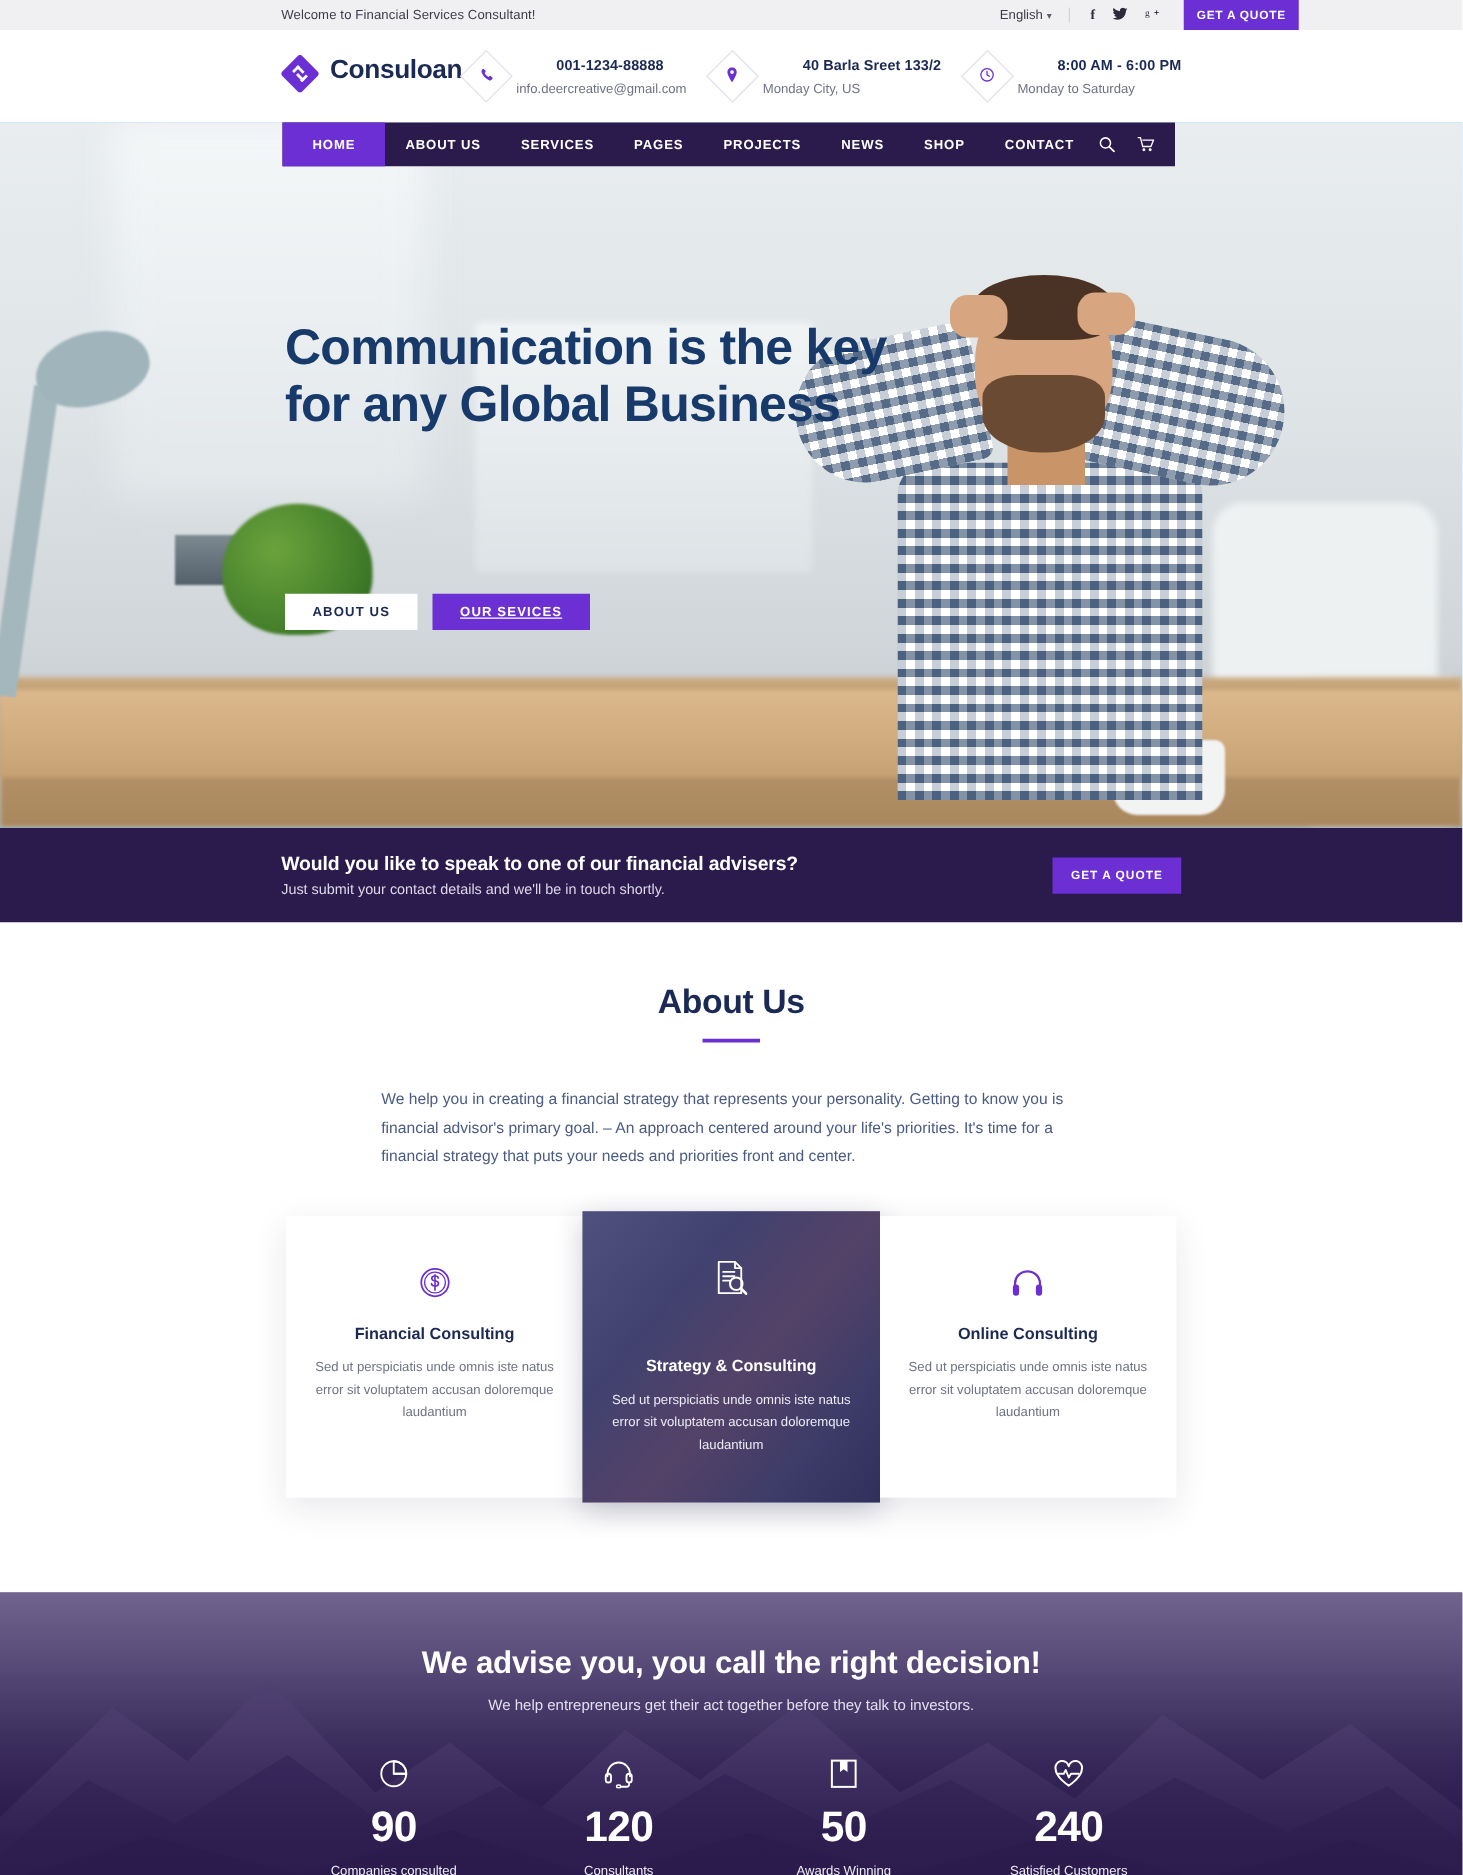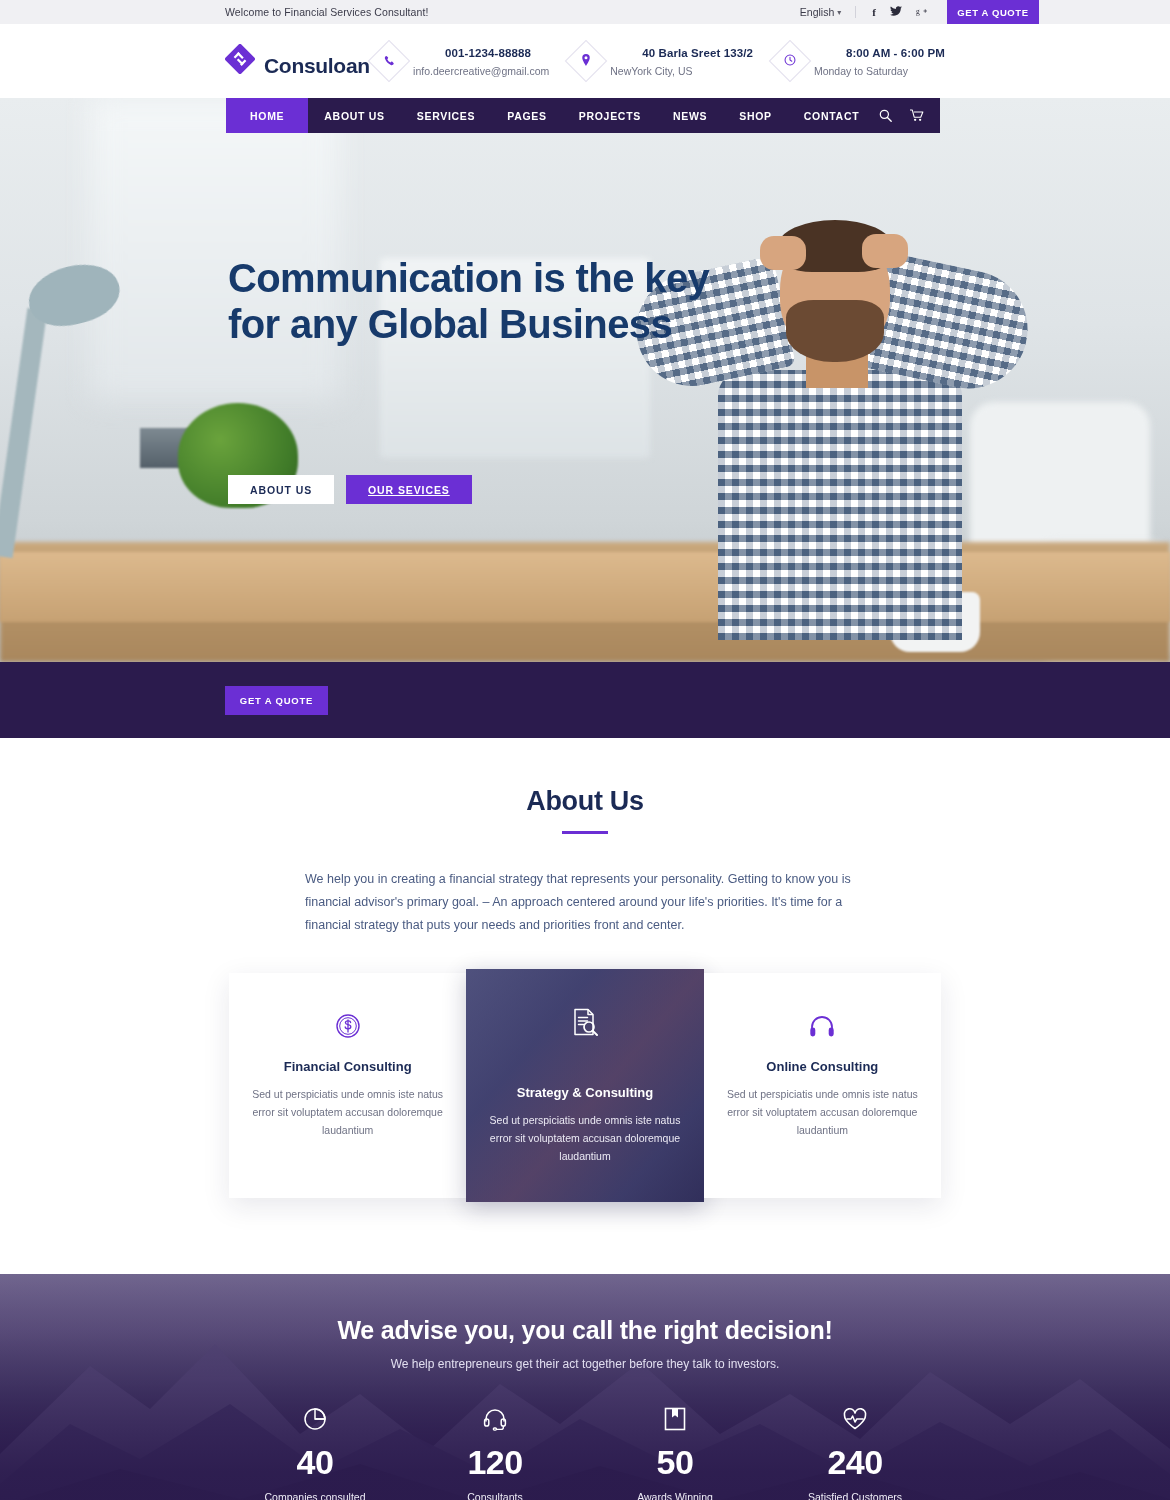--- a/index.html
+++ b/index.html
@@ -58,21 +58,21 @@
   .header {
     height: 74px;
     background: #fff;
     display: flex;
     align-items: center;
   }
   .header-inner {
     width: 720px; margin: 0 auto;
     display: flex; align-items: center; justify-content: space-between;
   }
-  .logo { display: flex; align-items: flex-end; gap: 9px; }
+  .logo { display: flex; align-items: flex-start; gap: 9px; }
   .logo-text {
     font-size: 21px; font-weight: bold; color: #1b2a55; letter-spacing: -0.3px;
   }
   .contacts { display: flex; align-items: center; gap: 22px; }
   .contact { display: flex; align-items: center; gap: 9px; }
   .diamond {
     width: 30px; height: 30px;
     border: 1px solid #e3e0ee;
     transform: rotate(45deg);
     display: flex; align-items: center; justify-content: center;
@@ -383,21 +383,21 @@
         <div class="contact">
           <span class="diamond">
             <span class="glyph">
               <svg width="10" height="12" viewBox="0 0 12 16">
                   <path fill="#6b2fd4" d="M6 0a5 5 0 0 0-5 5c0 3.7 5 11 5 11s5-7.3 5-11a5 5 0 0 0-5-5zm0 7a2 2 0 1 1 0-4 2 2 0 0 1 0 4z"></path>
                 </svg>
             </span>
           </span>
           <span>
             <span class="c-top">40 Barla Sreet 133/2</span><br>
-            <span class="c-bot">NewYork City, US</span>
+            <span class="c-bot">Monday City, US</span>
           </span>
         </div>
 
         <div class="contact">
           <span class="diamond">
             <span class="glyph">
               <svg width="12" height="12" viewBox="0 0 16 16">
                   <circle cx="8" cy="8" r="6.6" fill="none" stroke="#6b2fd4" stroke-width="1.4"></circle>
                   <path d="M8 4.3V8l2.4 1.6" fill="none" stroke="#6b2fd4" stroke-width="1.4" stroke-linecap="round"></path>
                 </svg>
@@ -477,20 +477,24 @@
         <div class="hero-btns">
           <div class="btn-hero-light">ABOUT US</div>
           <div class="btn-hero-purple">OUR SEVICES</div>
         </div>
       </div>
     </div>
   </div>
 
   <div class="ctaband">
     <div class="ctaband-inner">
+      <div>
+        <div class="cta-title">Would you like to speak to one of our financial advisers?</div>
+        <div class="cta-sub">Just submit your contact details and we'll be in touch shortly.</div>
+      </div>
       <div class="btn-quote-band">GET A QUOTE</div>
     </div>
   </div>
 
   <div class="about">
     <div class="sec-title">About Us</div>
     <div class="sec-rule"></div>
     <div class="about-para">We help you in creating a financial strategy that represents your personality. Getting to know you is financial advisor's primary goal. – An approach centered around your life's priorities. It's time for a financial strategy that puts your needs and priorities front and center.</div>
 
     <div class="cards">
@@ -553,21 +557,21 @@
       <div class="stat-row">
 
         <div class="stat">
           <div class="stat-icon">
             <svg width="24" height="24" viewBox="0 0 24 24">
                 <circle cx="12" cy="12" r="10" fill="none" stroke="#fff" stroke-width="1.5"></circle>
                 <path d="M12 12V2a10 10 0 0 1 10 10z" fill="none" stroke="#fff" stroke-width="1.5"></path>
                 <path d="M12 12h10" stroke="#fff" stroke-width="1.5"></path>
               </svg>
           </div>
-          <div class="stat-num">40</div>
+          <div class="stat-num">90</div>
           <div class="stat-label">Companies consulted</div>
         </div>
 
         <div class="stat">
           <div class="stat-icon">
             <svg width="24" height="24" viewBox="0 0 24 24">
               <path d="M3 14v-2a9 9 0 0 1 18 0v2" fill="none" stroke="#fff" stroke-width="1.5" stroke-linecap="round"></path>
               <rect x="1.6" y="12" width="4.2" height="7" rx="2.1" fill="none" stroke="#fff" stroke-width="1.5"></rect>
               <rect x="18.2" y="12" width="4.2" height="7" rx="2.1" fill="none" stroke="#fff" stroke-width="1.5"></rect>
               <path d="M20.3 19v1.4a2 2 0 0 1-2 2H13" fill="none" stroke="#fff" stroke-width="1.4"></path>

